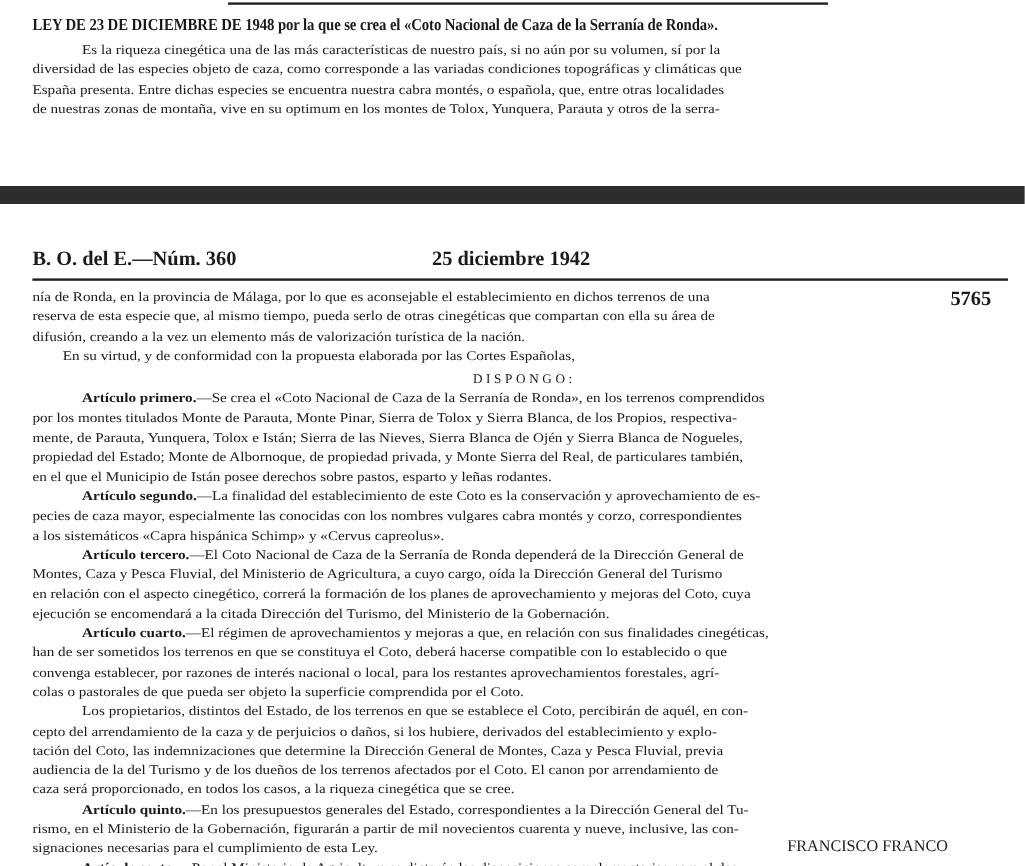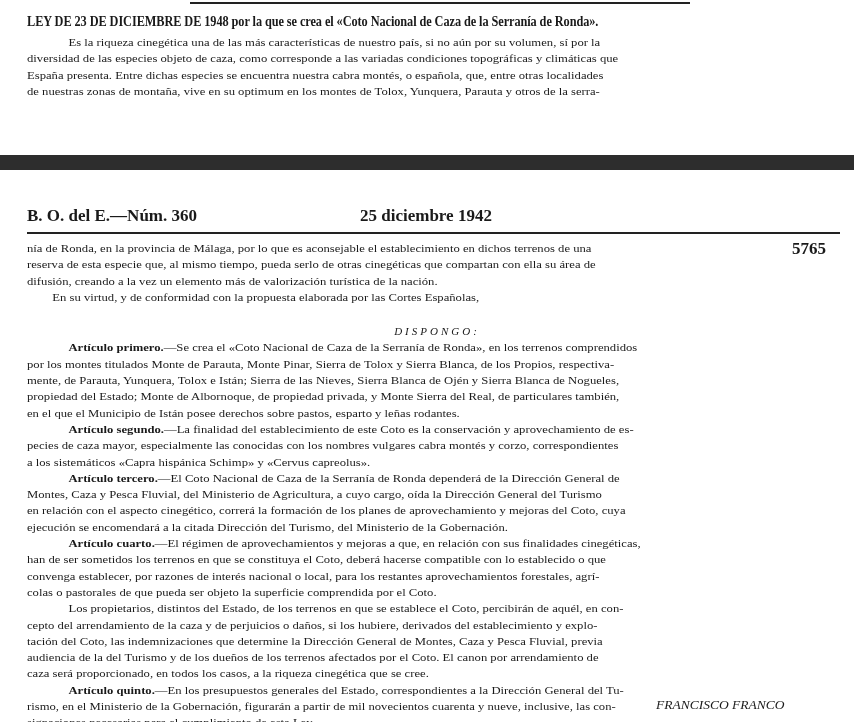--- a/index.html
+++ b/index.html
@@ -16,21 +16,21 @@
   .ind { padding-left:36px; }
   .band { position:absolute; left:0; top:155px; width:854px; height:15px; background:#2d2d2d; }
   .header { position:absolute; top:206px; left:27px; width:813px; height:20px; font-family:"Liberation Serif", serif;
             font-weight:bold; font-size:17px; }
   .hdr-left { position:absolute; left:0; top:0; white-space:nowrap; }
   .hdr-center { position:absolute; left:333px; top:0; white-space:nowrap; }
   .hdr-right { position:absolute; right:14px; top:0; white-space:nowrap;margin-top:33px; }
   .hdr-rule { position:absolute; left:27px; top:232px; width:813px; height:2px; background:#222; }
   .center { text-align:center; letter-spacing:3px; }
   b.art { font-weight:bold; }
-  .sig { position:absolute; top:697px; left:656px; font-family:"Liberation Serif", serif; font-size:13.5px; white-space:nowrap;font-style:italic; }
+  .sig { position:absolute; top:697px; left:656px; font-family:"Liberation Serif", serif; font-size:13.5px; white-space:nowrap; }
 </style>
 </head>
 <body>
 
 <div class="top-rule"></div>
 
 <div class="page p1">
   <div class="title">LEY DE 23 DE DICIEMBRE DE 1948 por la que se crea el «Coto Nacional de Caza de la Serranía de Ronda».</div>
   <div class="text" style="top:22px;">
     <span class="line ind" style="display: block; transform: scaleX(1.15);">Es la riqueza cinegética una de las más características de nuestro país, si no aún por su volumen, sí por la</span>
@@ -47,21 +47,21 @@
   <span class="hdr-center">25 diciembre 1942</span>
   <span class="hdr-right">5765</span>
 </div>
 <div class="hdr-rule"></div>
 
 <div class="text" style="top:240px;">
   <span class="line" style="display: block; transform: scaleX(1.15);">nía de Ronda, en la provincia de Málaga, por lo que es aconsejable el establecimiento en dichos terrenos de una</span>
   <span class="line" style="display: block; transform: scaleX(1.15);">reserva de esta especie que, al mismo tiempo, pueda serlo de otras cinegéticas que compartan con ella su área de</span>
   <span class="line" style="display: block; transform: scaleX(1.15);">difusión, creando a la vez un elemento más de valorización turística de la nación.</span>
   <span class="line ind" style="padding-left: 22px; display: block; transform: scaleX(1.15);">En su virtud, y de conformidad con la propuesta elaborada por las Cortes Españolas,</span>
-  <span class="line center" style="margin-top:18px;font-style:italic;">DISPONGO:</span>
+  <span class="line center" style="margin-top:3px;">DISPONGO:</span>
 
   <span class="line ind" style="display: block; transform: scaleX(1.15);"><b class="art">Artículo primero.</b><span>—Se crea el «Coto Nacional de Caza de la Serranía de Ronda», en los terrenos comprendidos</span></span>
   <span class="line" style="display: block; transform: scaleX(1.15);">por los montes titulados Monte de Parauta, Monte Pinar, Sierra de Tolox y Sierra Blanca, de los Propios, respectiva-</span>
   <span class="line" style="display: block; transform: scaleX(1.15);">mente, de Parauta, Yunquera, Tolox e Istán; Sierra de las Nieves, Sierra Blanca de Ojén y Sierra Blanca de Nogueles,</span>
   <span class="line" style="display: block; transform: scaleX(1.15);">propiedad del Estado; Monte de Albornoque, de propiedad privada, y Monte Sierra del Real, de particulares también,</span>
   <span class="line" style="display: block; transform: scaleX(1.15);">en el que el Municipio de Istán posee derechos sobre pastos, esparto y leñas rodantes.</span>
 
   <span class="line ind" style="display: block; transform: scaleX(1.15);"><b class="art">Artículo segundo.</b><span>—La finalidad del establecimiento de este Coto es la conservación y aprovechamiento de es-</span></span>
   <span class="line" style="display: block; transform: scaleX(1.15);">pecies de caza mayor, especialmente las conocidas con los nombres vulgares cabra montés y corzo, correspondientes</span>
   <span class="line" style="display: block; transform: scaleX(1.15);">a los sistemáticos «Capra hispánica Schimp» y «Cervus capreolus».</span>

